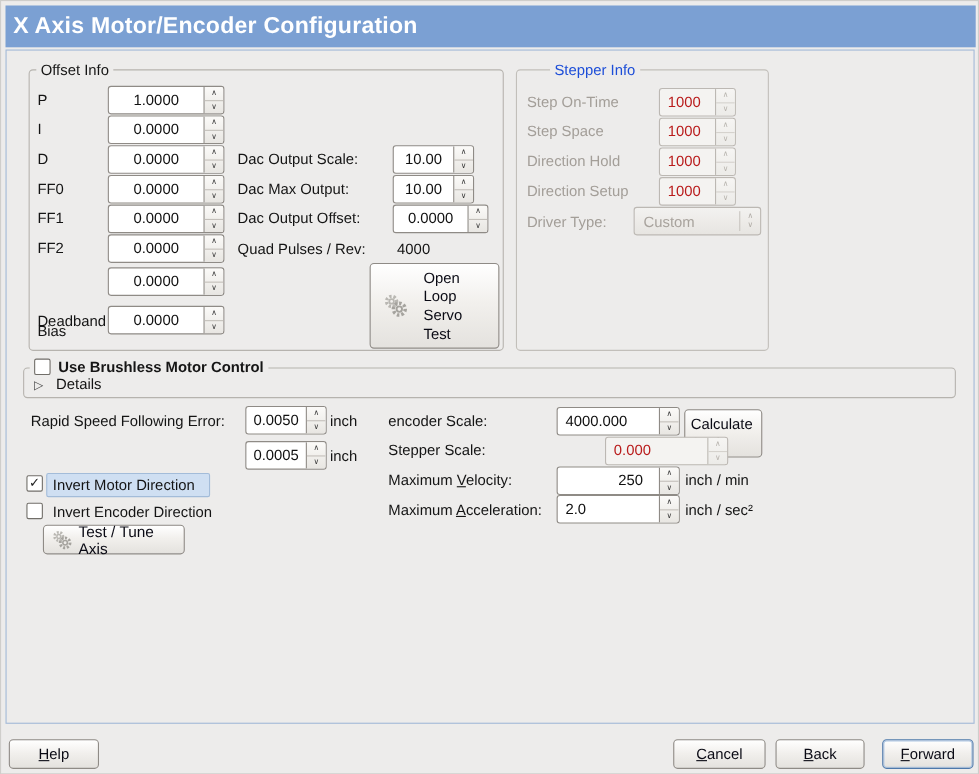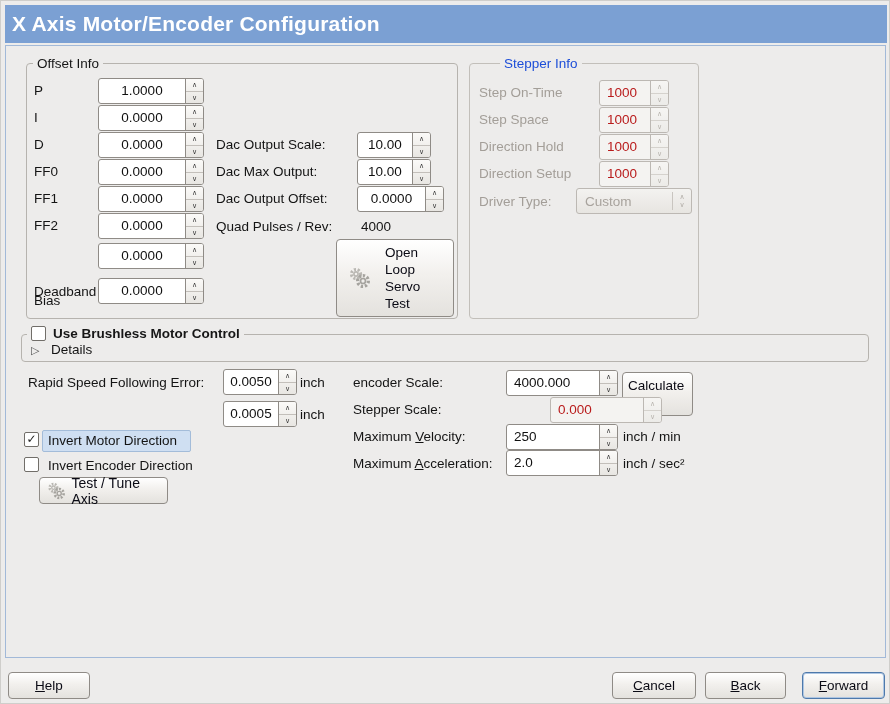--- a/index.html
+++ b/index.html
@@ -257,21 +257,21 @@
   <div class="lbl" style="left:352px;top:401px;">Stepper Scale:</div>
   <div class="spin dis leftal" style="left:505px;top:396px;width:112px;margin-left:44px;">
     <div class="val">0.000</div>
     <div class="steppers">
         <div class="up"></div>
         <div class="dn"></div>
       </div>
   </div>
 
   <div class="lbl" style="left:352px;top:428px;"><span>Maximum </span><span class="mn">V</span><span>elocity:</span></div>
-  <div class="spin leftal" style="left:505px;top:423px;width:112px;">
+  <div class="spin leftal" style="left:505px;top:423px;width:112px;padding-left:48px;">
     <div class="val">250</div>
     <div class="steppers">
         <div class="up"></div>
         <div class="dn"></div>
       </div>
   </div>
   <div class="lbl" style="left:622px;top:428px;">inch / min</div>
 
   <div class="lbl" style="left:352px;top:455px;"><span>Maximum </span><span class="mn">A</span><span>cceleration:</span></div>
   <div class="spin leftal" style="left:505px;top:449px;width:112px;">

